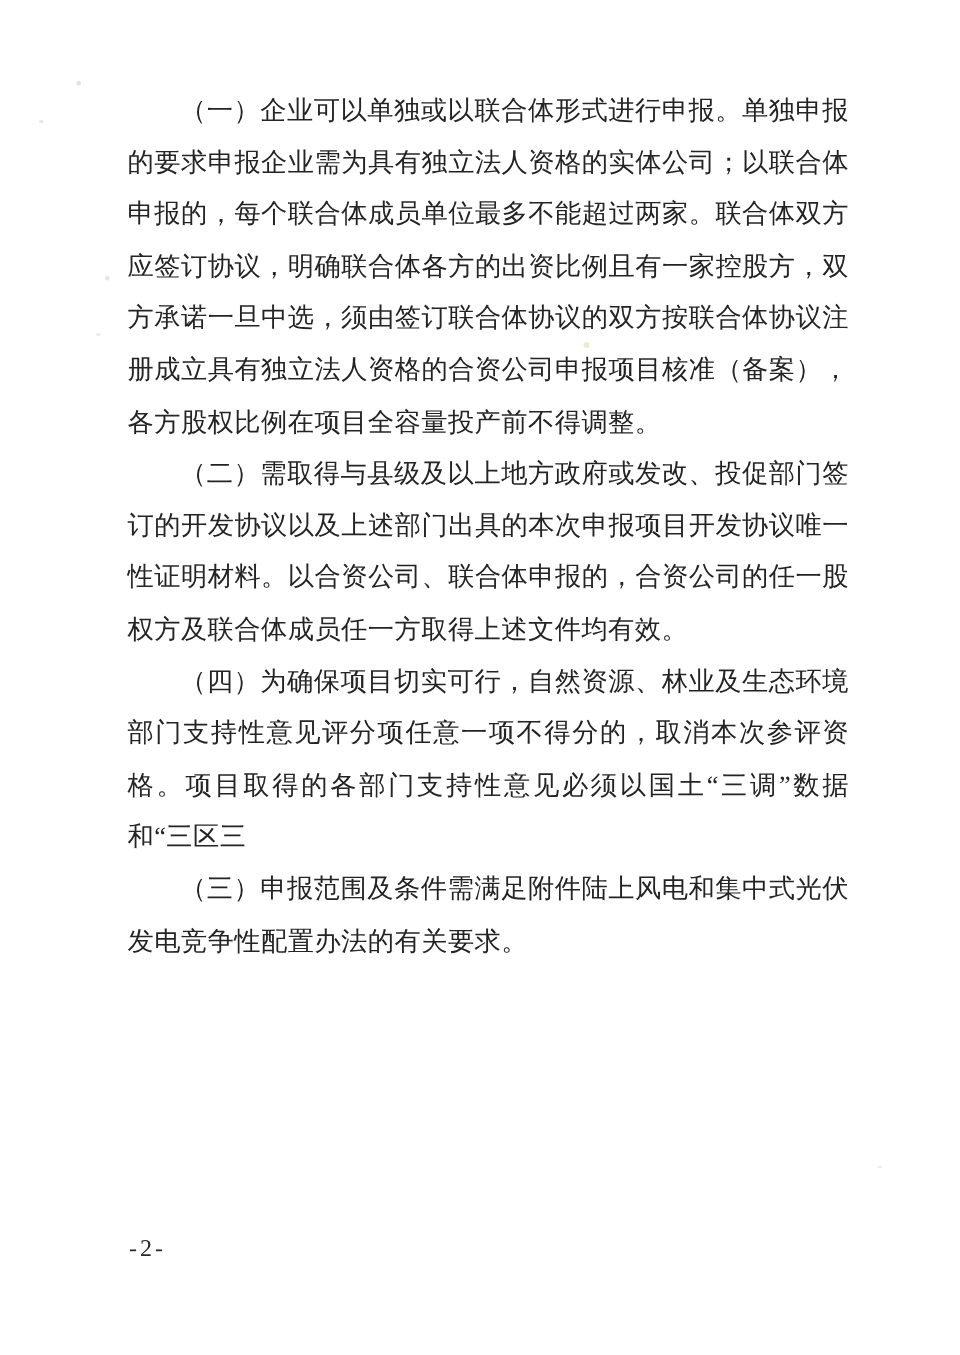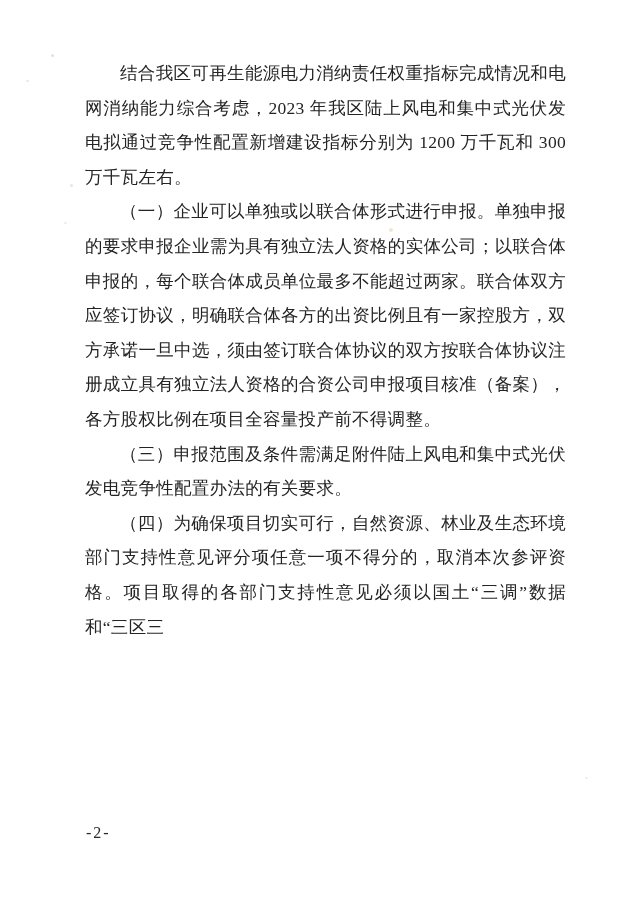--- a/index.html
+++ b/index.html
@@ -59,24 +59,24 @@
   .speckle.s4 { left: 389px; top: 228px; width: 4px; height: 4px; background: #e6d9a6; opacity: .6; }
   .speckle.s5 { left: 64px;  top: 222px; width: 3px; height: 2px; background: #d2d2d2; opacity: .45; }
   .speckle.s6 { left: 585px; top: 777px; width: 3px; height: 2px; background: #d6d6d6; opacity: .45; }
 </style>
 </head>
 <body>
 
 <div class="page">
 
   <div class="content">
-    <p>结合我区可再生能源电力消纳责任权重指标完成情况和电网消纳能力综合考虑，2023 年我区陆上风电和集中式光伏发电拟通过竞争性配置新增建设指标分别为 1200 万千瓦和 300 万千瓦左右。</p>
     <p>（一）企业可以单独或以联合体形式进行申报。单独申报的要求申报企业需为具有独立法人资格的实体公司；以联合体申报的，每个联合体成员单位最多不能超过两家。联合体双方应签订协议，明确联合体各方的出资比例且有一家控股方，双方承诺一旦中选，须由签订联合体协议的双方按联合体协议注册成立具有独立法人资格的合资公司申报项目核准（备案），各方股权比例在项目全容量投产前不得调整。</p>
+    <p>（二）需取得与县级及以上地方政府或发改、投促部门签订的开发协议以及上述部门出具的本次申报项目开发协议唯一性证明材料。以合资公司、联合体申报的，合资公司的任一股权方及联合体成员任一方取得上述文件均有效。</p>
+    <p>（四）为确保项目切实可行，自然资源、林业及生态环境部门支持性意见评分项任意一项不得分的，取消本次参评资格。项目取得的各部门支持性意见必须以国土“三调”数据和“三区三</p>
     <p>（三）申报范围及条件需满足附件陆上风电和集中式光伏发电竞争性配置办法的有关要求。</p>
-    <p>（四）为确保项目切实可行，自然资源、林业及生态环境部门支持性意见评分项任意一项不得分的，取消本次参评资格。项目取得的各部门支持性意见必须以国土“三调”数据和“三区三</p>
   </div>
 
   <div class="page-number">-2-</div>
 
   <div class="speckle s1"></div>
   <div class="speckle s2"></div>
   <div class="speckle s3"></div>
   <div class="speckle s4"></div>
   <div class="speckle s5"></div>
   <div class="speckle s6"></div>

